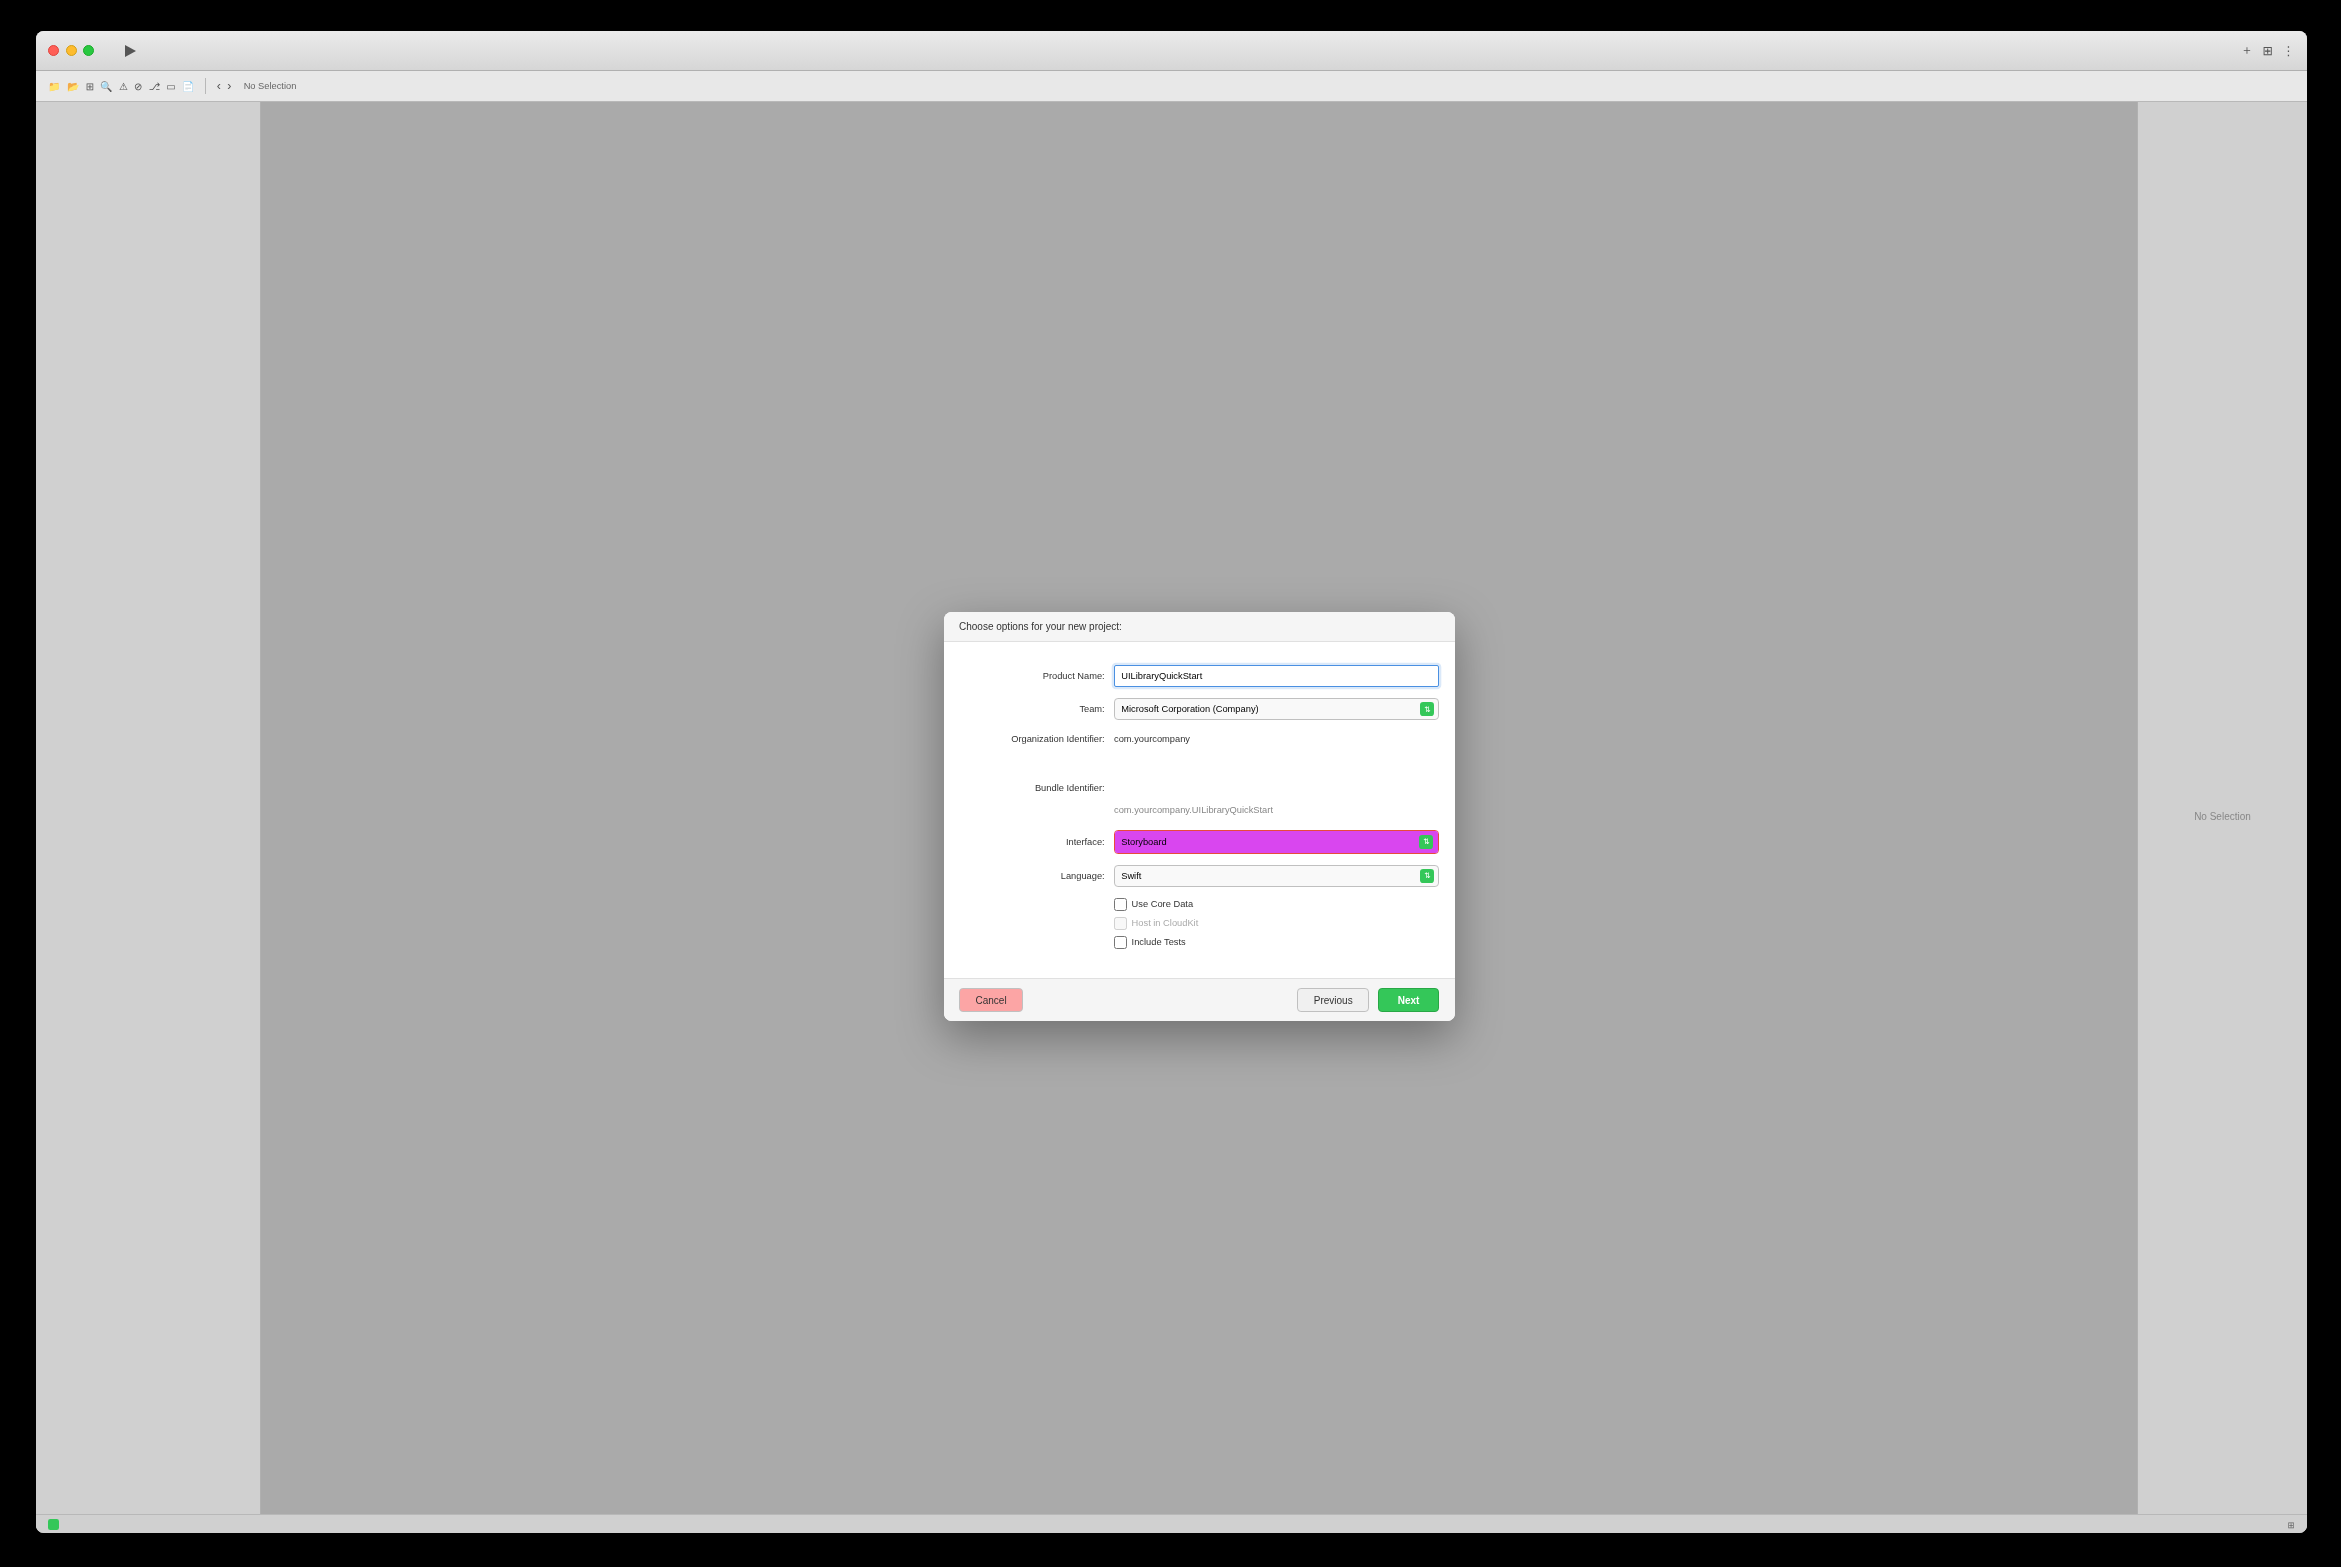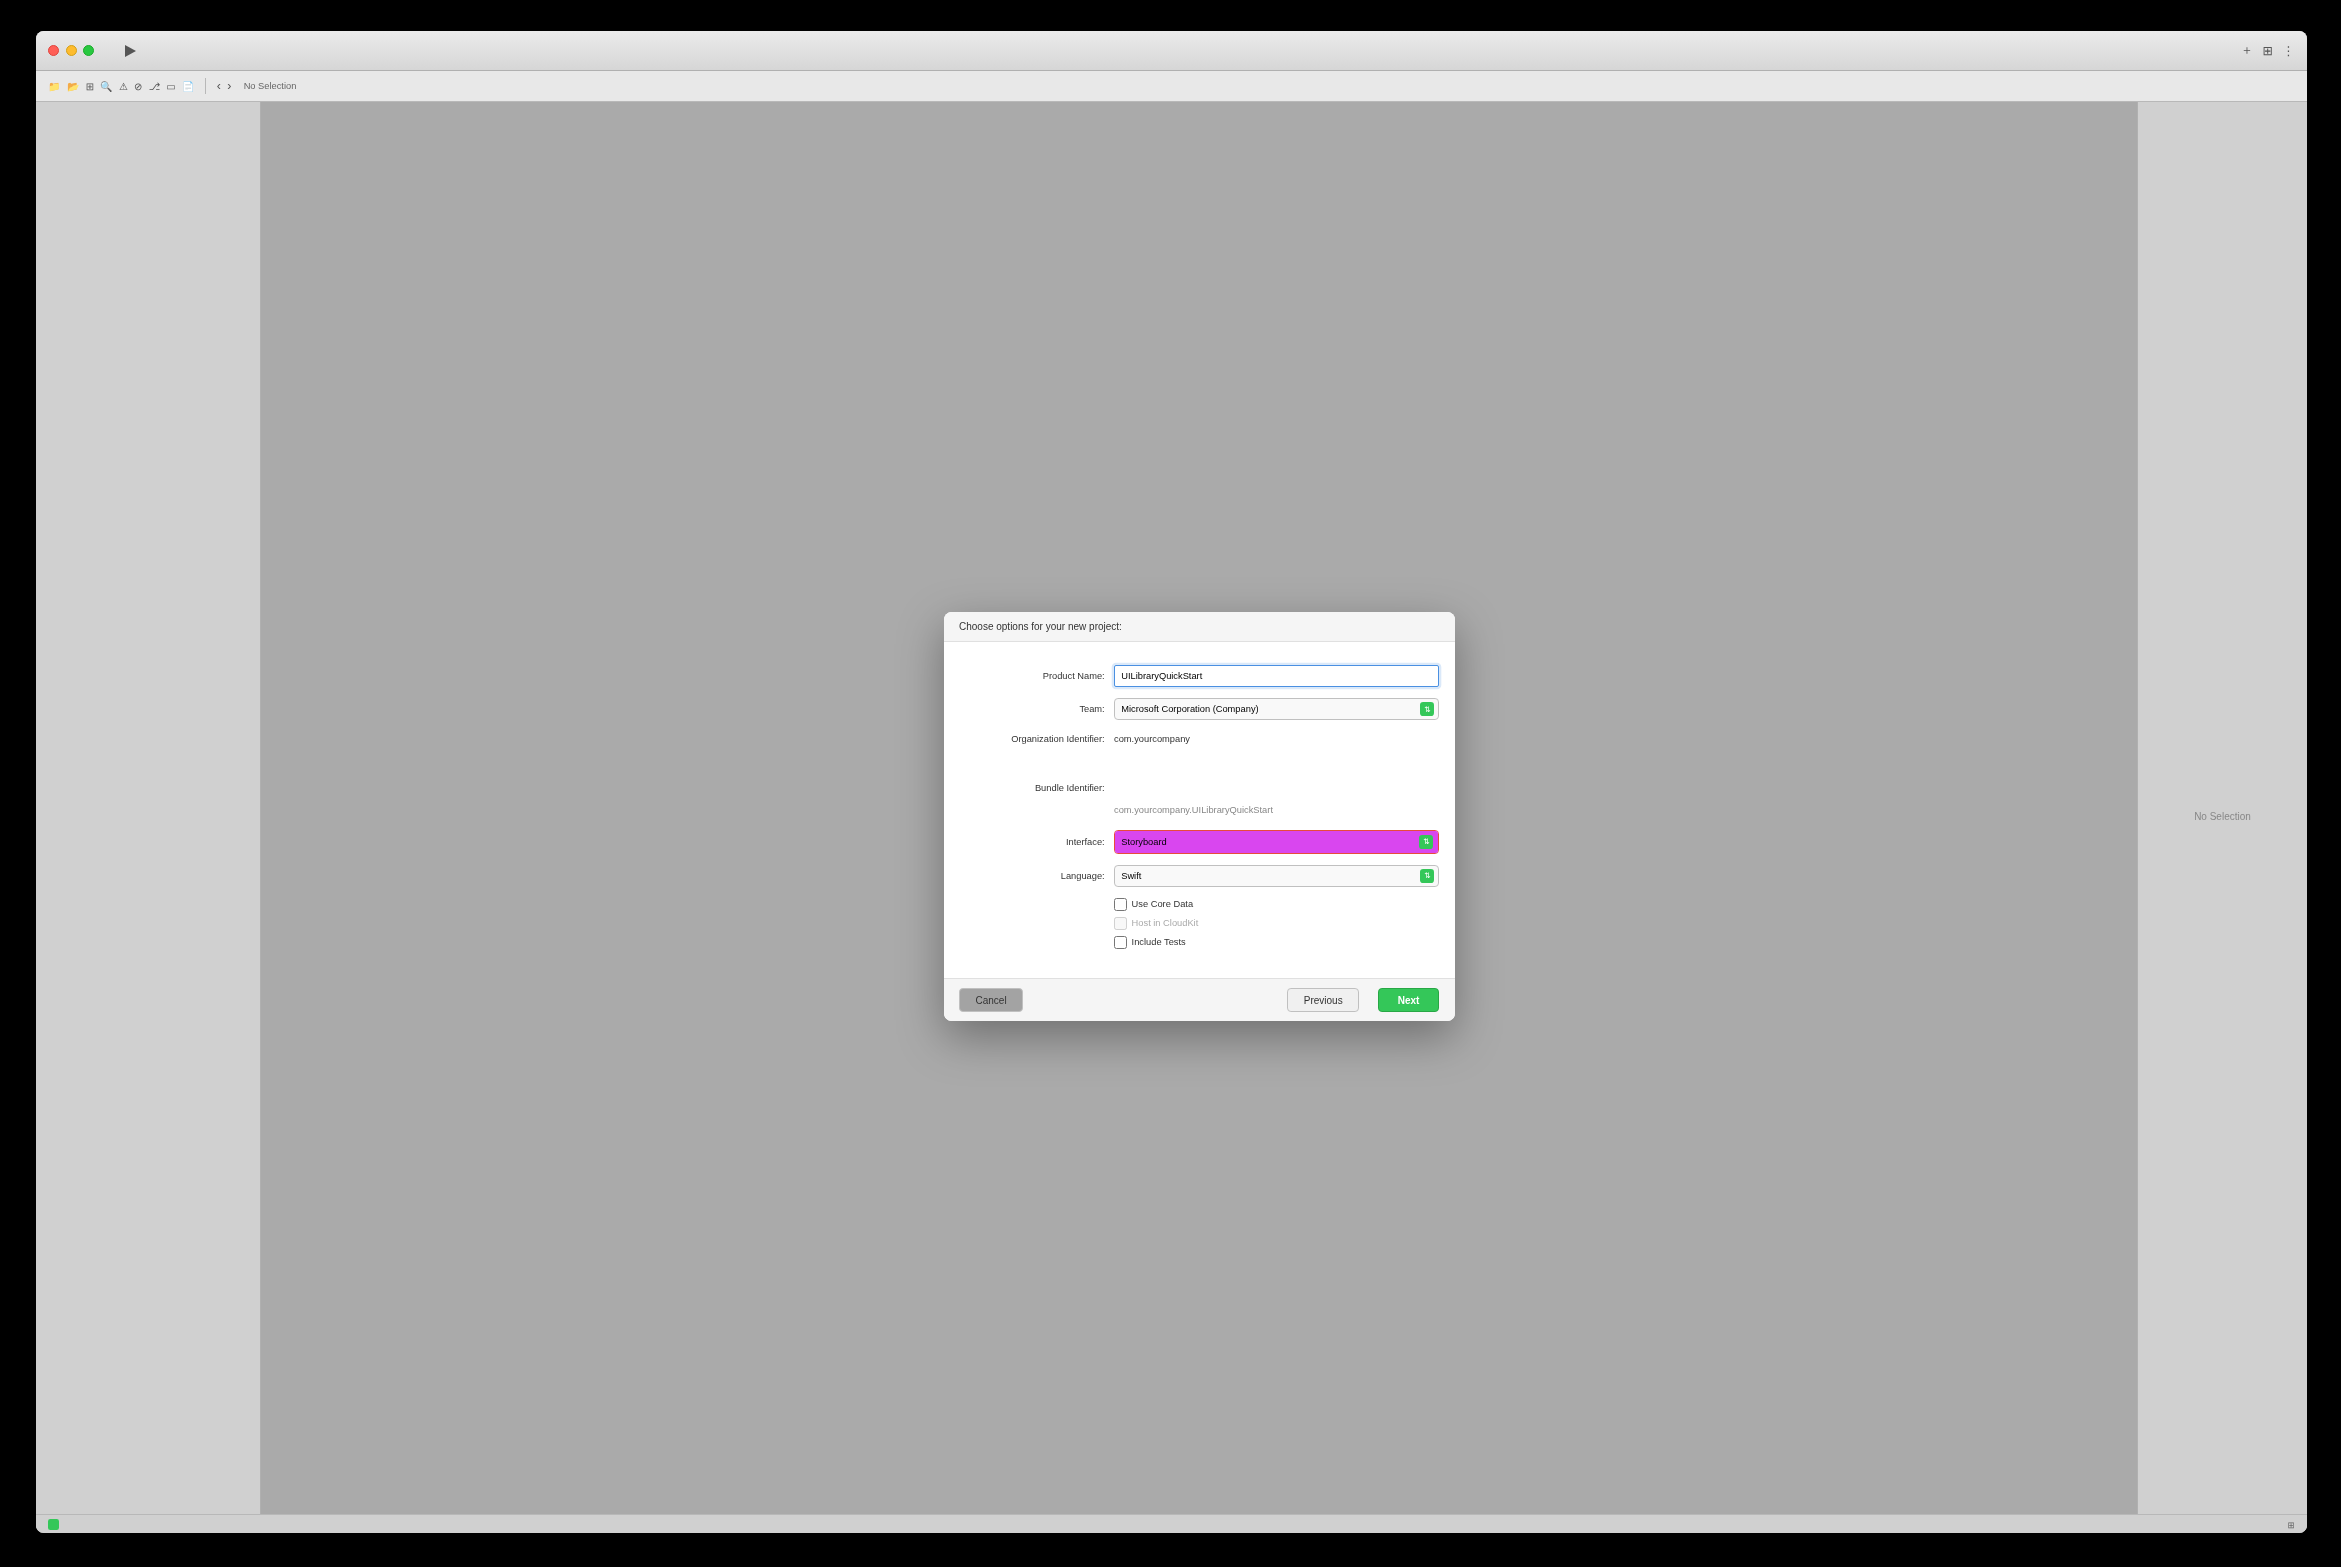--- a/index.html
+++ b/index.html
@@ -302,32 +302,32 @@
     .modal-footer {
       background: #f5f5f5;
       border-top: 0.8px solid #e0e0e0;
       padding: 9.3px 15.5px;
       display: flex;
       align-items: center;
       justify-content: space-between;
     }
 
     .btn-cancel {
-      background: #a3a3a3;
+      background: #fca5a5;
       border: 0.8px solid #c0c0c0;
       border-radius: 3.9px;
       padding: 5.4px 15.5px;
       font-size: 10px;
       cursor: pointer;
       color: #333;
     }
 
     .footer-right {
       display: flex;
-      gap: 19px;
+      gap: 9px;
       align-items: center;
     }
 
     .btn-previous {
       background: #f0f0f0;
       border: 0.8px solid #c0c0c0;
       border-radius: 3.9px;
       padding: 5.4px 15.5px;
       font-size: 10px;
       cursor: pointer;

